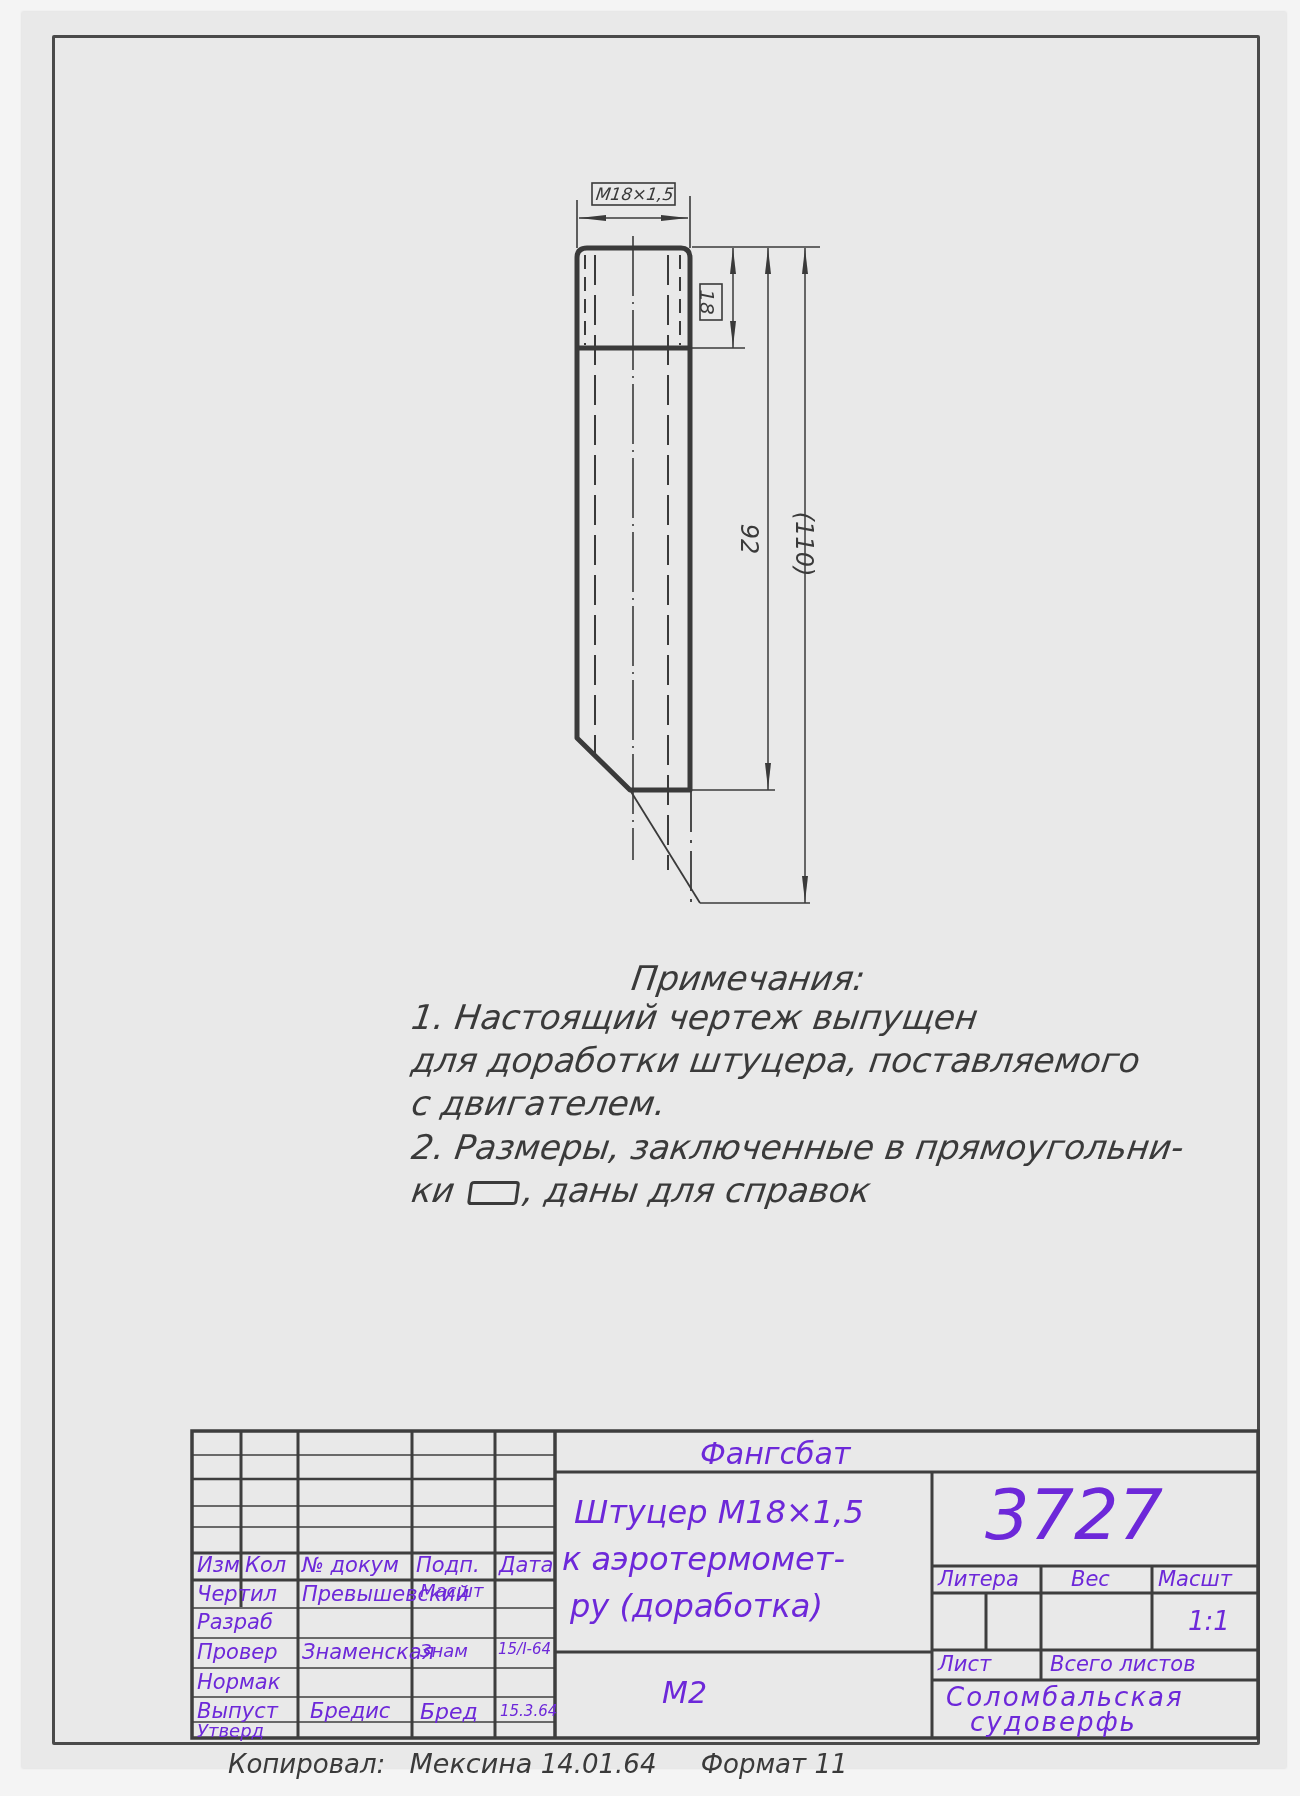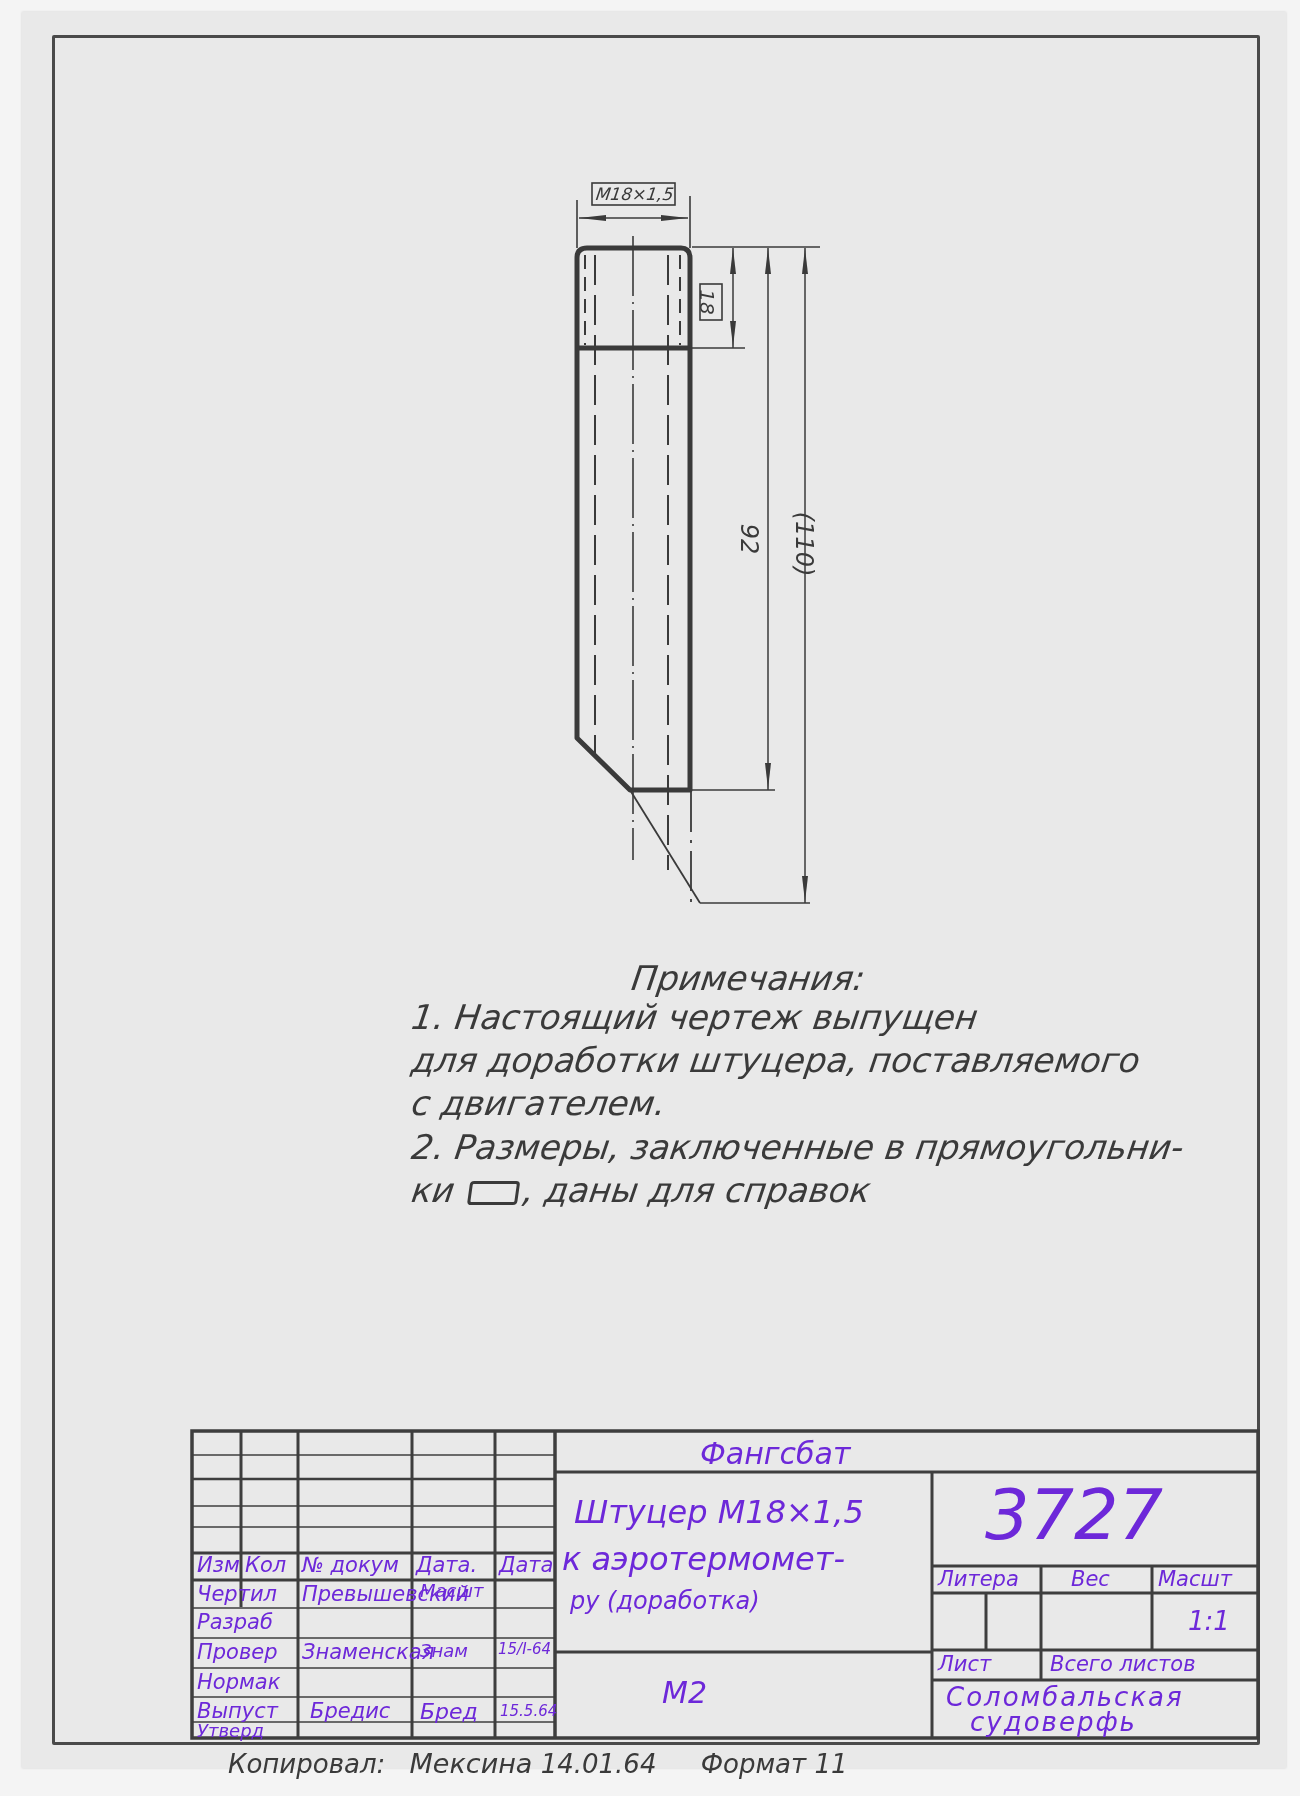--- a/index.html
+++ b/index.html
@@ -143,50 +143,50 @@
     <line x1="1152" y1="1566" x2="1152" y2="1650" stroke-width="3"></line>
   </g>
 </svg>
 
 <div class="tb" style="border:none;">
 </div>
 <div>
   <span class="tb-text lbl" style="left:197px;top:1553px;">Изм</span>
   <span class="tb-text lbl" style="left:245px;top:1553px;">Кол</span>
   <span class="tb-text lbl" style="left:302px;top:1553px;">№ докум</span>
-  <span class="tb-text lbl" style="left:416px;top:1553px;">Дата.</span>
+  <span class="tb-text lbl" style="left:416px;top:1553px;">Подп.</span>
   <span class="tb-text lbl" style="left:499px;top:1553px;">Дата</span>
 </div>
 
 <div>
   <span class="tb-text lbl" style="left:197px;top:1582px;">Чертил</span>
   <span class="tb-text lbl" style="left:302px;top:1582px;">Превышевский</span>
   <span class="tb-text lbl" style="left:420px;top:1580px;font-size:18px;">Масшт</span>
 
   <span class="tb-text lbl" style="left:197px;top:1610px;">Разраб</span>
 
   <span class="tb-text lbl" style="left:197px;top:1640px;">Провер</span>
   <span class="tb-text lbl" style="left:302px;top:1640px;">Знаменская</span>
   <span class="tb-text lbl" style="left:420px;top:1640px;font-size:18px;">Знам</span>
   <span class="tb-text lbl" style="left:498px;top:1640px;font-size:15px;">15/I-64</span>
 
   <span class="tb-text lbl" style="left:197px;top:1670px;">Нормак</span>
 
   <span class="tb-text lbl" style="left:197px;top:1699px;">Выпуст</span>
   <span class="tb-text lbl" style="left:310px;top:1699px;">Бредис</span>
   <span class="tb-text lbl" style="left:420px;top:1699px;font-size:22px;">Бред</span>
-  <span class="tb-text lbl" style="left:500px;top:1702px;font-size:15px;">15.5.64</span>
+  <span class="tb-text lbl" style="left:500px;top:1702px;font-size:15px;">15.3.64</span>
 
   <span class="tb-text lbl" style="left:197px;top:1720px;font-size:18px;">Утверд</span>
 </div>
 
 <span class="tb-text" style="left:700px;top:1436px;font-size:30px;">Фангсбат</span>
 <span class="tb-text" style="left:574px;top:1493px;font-size:32px;">Штуцер М18×1,5</span>
 <span class="tb-text" style="left:562px;top:1540px;font-size:32px;">к аэротермомет-</span>
-<span class="tb-text" style="left:570px;top:1587px;font-size:24px;">ру (доработка)</span>
+<span class="tb-text" style="left:570px;top:1587px;font-size:32px;">ру (доработка)</span>
 <span class="tb-text" style="left:662px;top:1675px;font-size:30px;">М2</span>
 
 <span class="tb-text" style="left:985px;top:1474px;font-size:70px;">3727</span>
 
 <span class="tb-text lbl" style="left:938px;top:1567px;">Литера</span>
 <span class="tb-text lbl" style="left:1071px;top:1567px;">Вес</span>
 <span class="tb-text lbl" style="left:1158px;top:1567px;">Масшт</span>
 <span class="tb-text" style="left:1188px;top:1606px;font-size:26px;">1:1</span>
 
 <span class="tb-text lbl" style="left:938px;top:1652px;">Лист</span>

